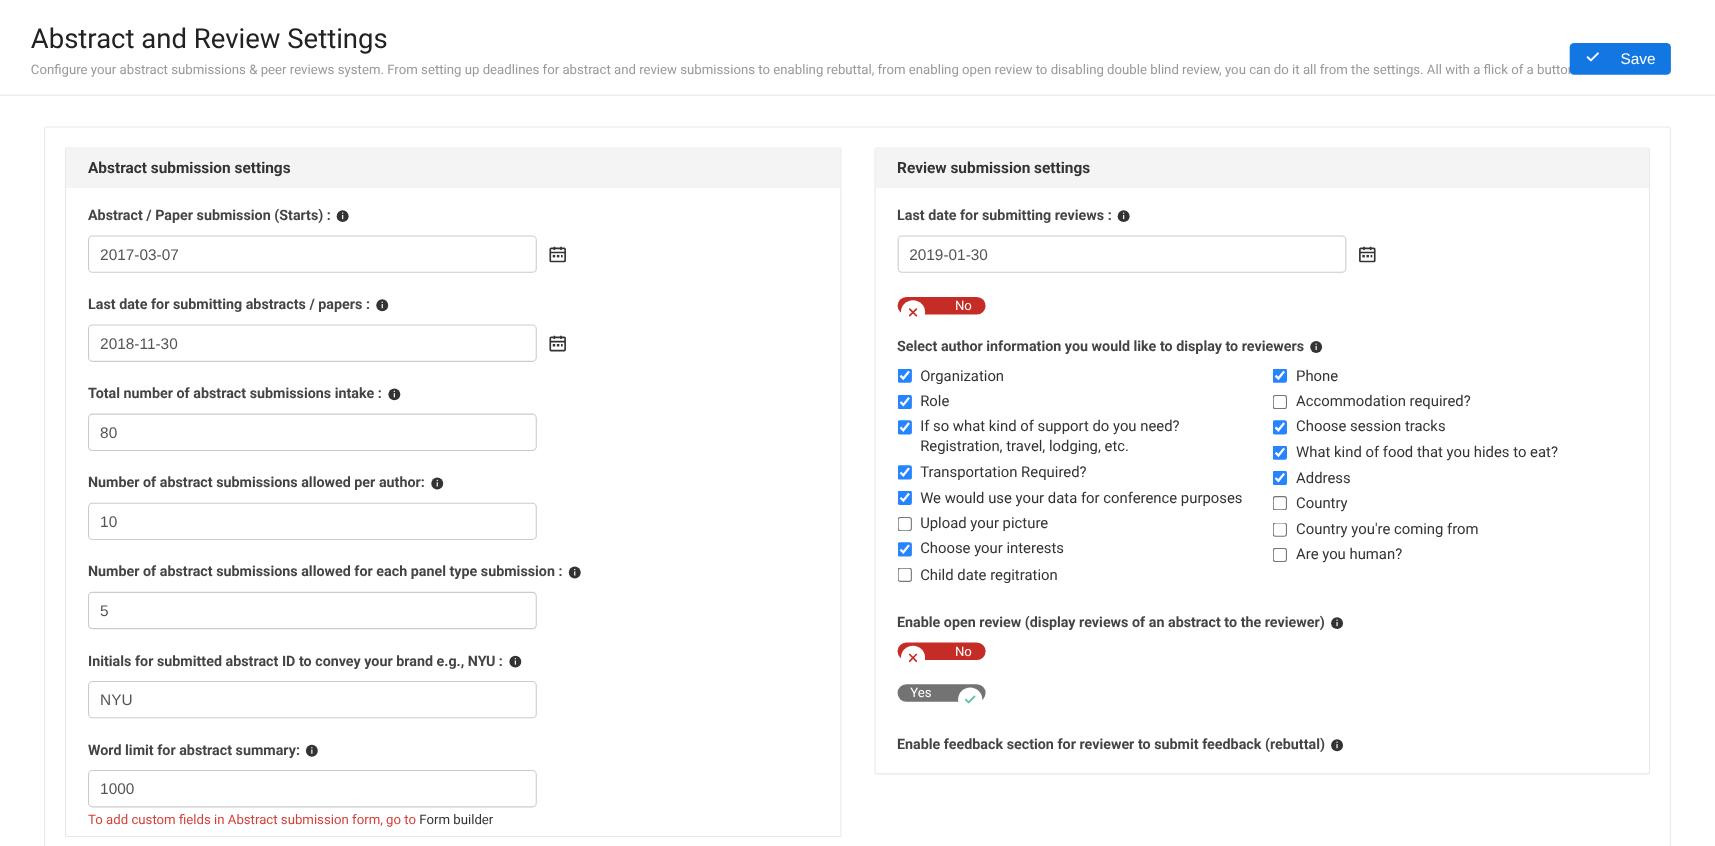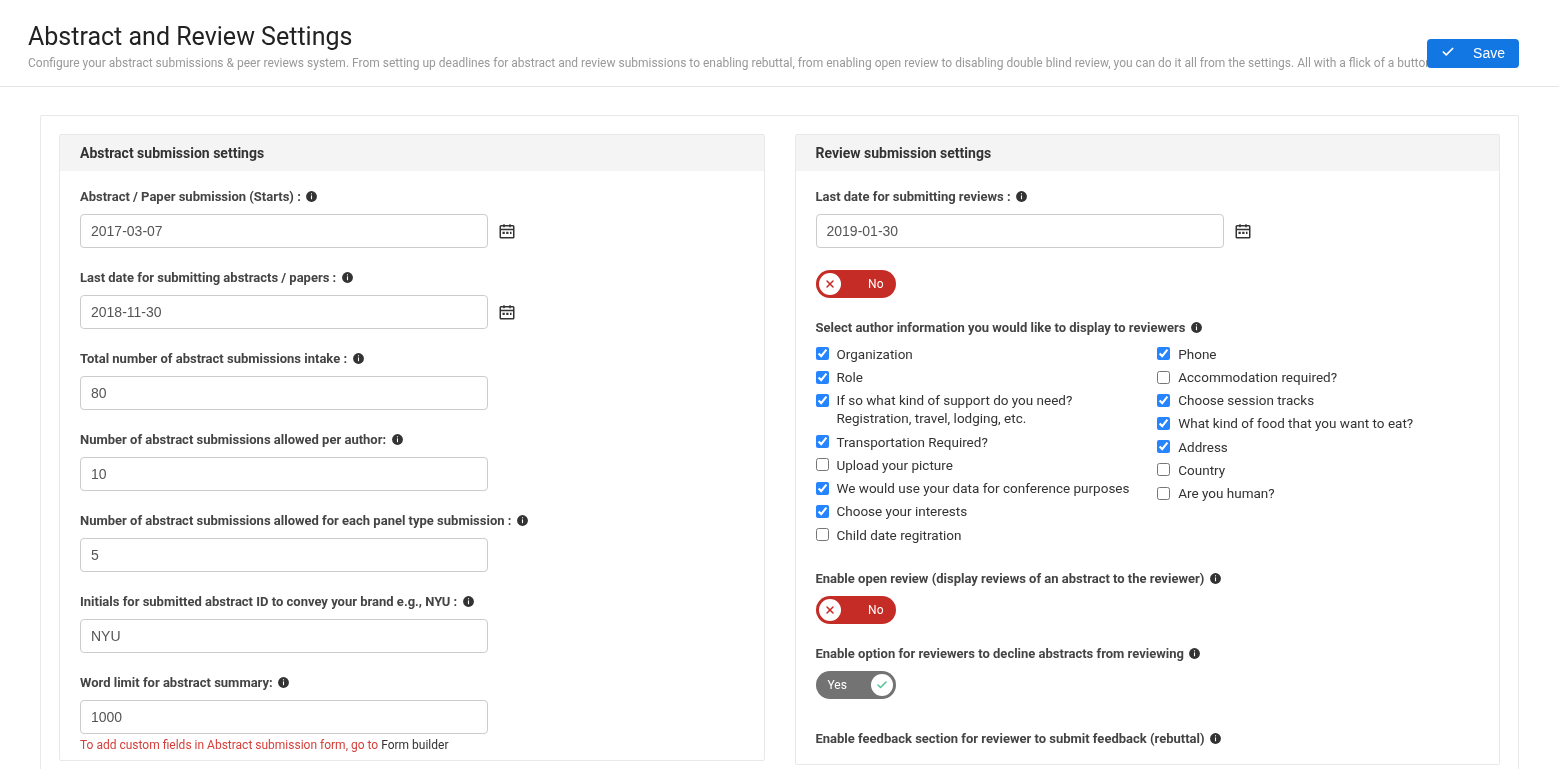--- a/index.html
+++ b/index.html
@@ -108,21 +108,21 @@
     color: #333;
   }
   .hint-text {
     font-size: 12px;
     margin-top: -4px;
   }
   .hint-text .red { color: #d43f3a; }
   .hint-text a { color: #333; text-decoration: none; }
   .toggle {
     width: 80px;
-    height: 28px;
+    height: 16px;
     border-radius: 14px;
     position: relative;
     cursor: pointer;
     display: flex;
     align-items: center;
     text-decoration: underline;
   }
   .toggle.no {
     background: #c52c25;
   }
@@ -390,29 +390,29 @@
                   </label>
                   <label class="check-item">
                     <input type="checkbox" checked="" style="">
                     <span>If so what kind of support do you need? Registration, travel, lodging, etc.</span>
                   </label>
                   <label class="check-item">
                     <input type="checkbox" checked="" style="">
                     <span>Transportation Required?</span>
                   </label>
                   <label class="check-item">
+                    <input type="checkbox" checked="" style="">
+                    <span>We would use your data for conference purposes</span>
+                  </label>
+                  <label class="check-item">
                     <input type="checkbox" style="">
                     <span>Upload your picture</span>
                   </label>
                   <label class="check-item">
                     <input type="checkbox" checked="" style="">
-                    <span>We would use your data for conference purposes</span>
-                  </label>
-                  <label class="check-item">
-                    <input type="checkbox" checked="" style="">
                     <span>Choose your interests</span>
                   </label>
                   <label class="check-item">
                     <input type="checkbox" style="">
                     <span>Child date regitration</span>
                   </label>
                 </div>
               <div class="check-col" id="checks-right">
                   <label class="check-item">
                     <input type="checkbox" checked="" style="">
@@ -421,29 +421,33 @@
                   <label class="check-item">
                     <input type="checkbox" style="">
                     <span>Accommodation required?</span>
                   </label>
                   <label class="check-item">
                     <input type="checkbox" checked="" style="">
                     <span>Choose session tracks</span>
                   </label>
                   <label class="check-item">
                     <input type="checkbox" checked="" style="">
-                    <span>What kind of food that you want to eat?</span>
+                    <span>What kind of food that you hides to eat?</span>
                   </label>
                   <label class="check-item">
                     <input type="checkbox" checked="" style="">
                     <span>Address</span>
                   </label>
                   <label class="check-item">
                     <input type="checkbox" style="">
                     <span>Country</span>
+                  </label>
+                  <label class="check-item">
+                    <input type="checkbox" style="">
+                    <span>Country you're coming from</span>
                   </label>
                   <label class="check-item">
                     <input type="checkbox" style="">
                     <span>Are you human?</span>
                   </label>
                 </div>
             </div>
           </div>
 
           <div class="form-group">
@@ -462,30 +466,20 @@
                   <svg viewBox="0 0 24 24" width="12" height="12" stroke-width="3" stroke-linecap="round">
                     <line x1="6" y1="6" x2="18" y2="18"></line>
                     <line x1="18" y1="6" x2="6" y2="18"></line>
                   </svg>
                 </span>
               <span class="tlabel">No</span>
             </div>
           </div>
 
           <div class="form-group">
-            <div class="form-label">
-              <span>Enable option for reviewers to decline abstracts from reviewing</span>
-              <span class="info-icon">
-                  <svg viewBox="0 0 24 24" fill="#333">
-                    <circle cx="12" cy="12" r="10"></circle>
-                    <rect x="11" y="10" width="2" height="7" fill="#fff"></rect>
-                    <rect x="11" y="6" width="2" height="2" fill="#fff"></rect>
-                  </svg>
-                </span>
-            </div>
             <div class="toggle yes">
               <span class="tlabel">Yes</span>
               <span class="knob">
                   <svg viewBox="0 0 24 24" width="12" height="12" stroke-width="3" stroke-linecap="round" stroke-linejoin="round">
                     <polyline points="20 6 9 17 4 12"></polyline>
                   </svg>
                 </span>
             </div>
           </div>
 

